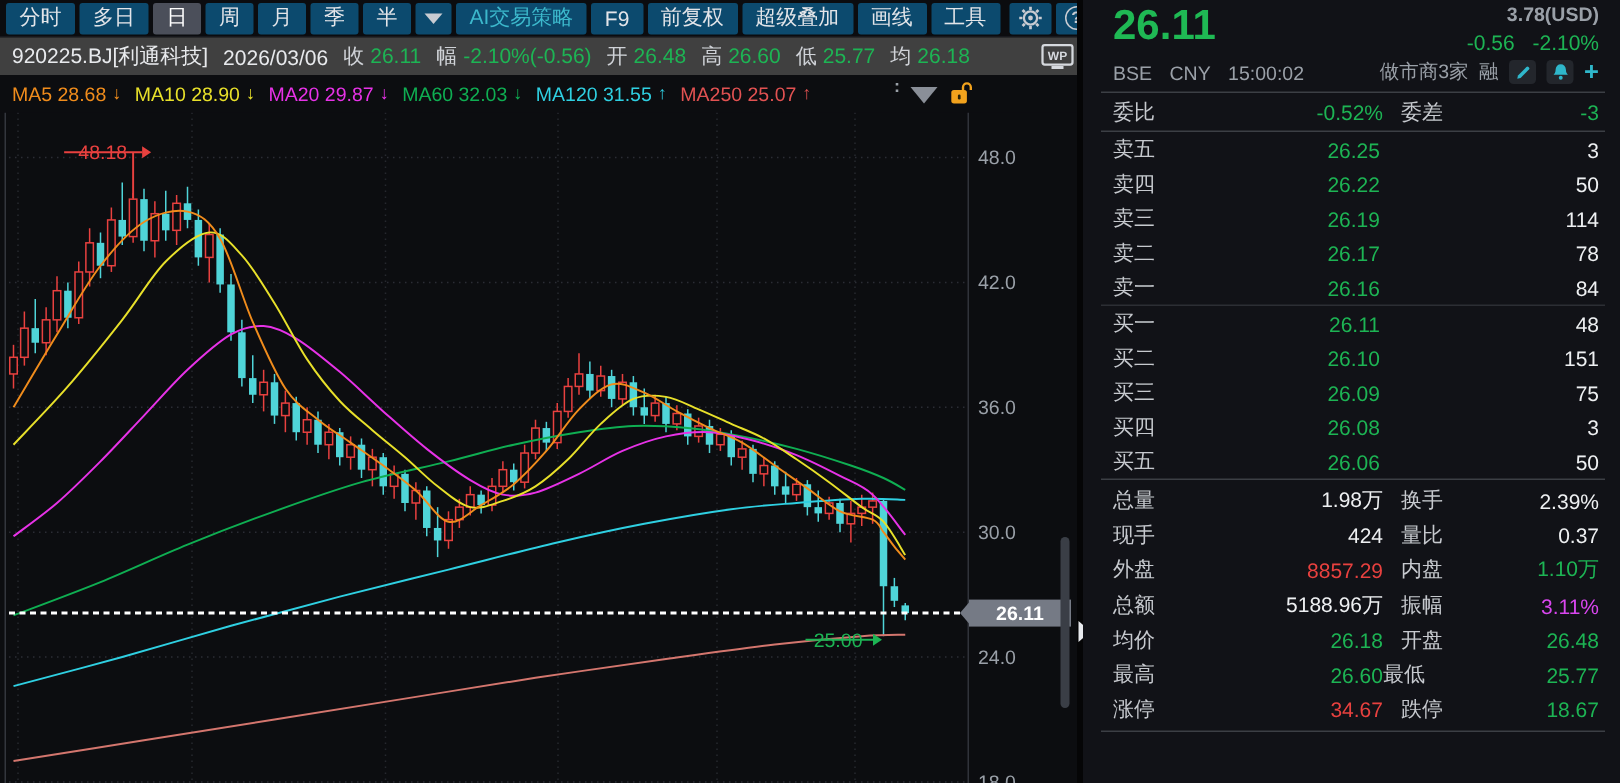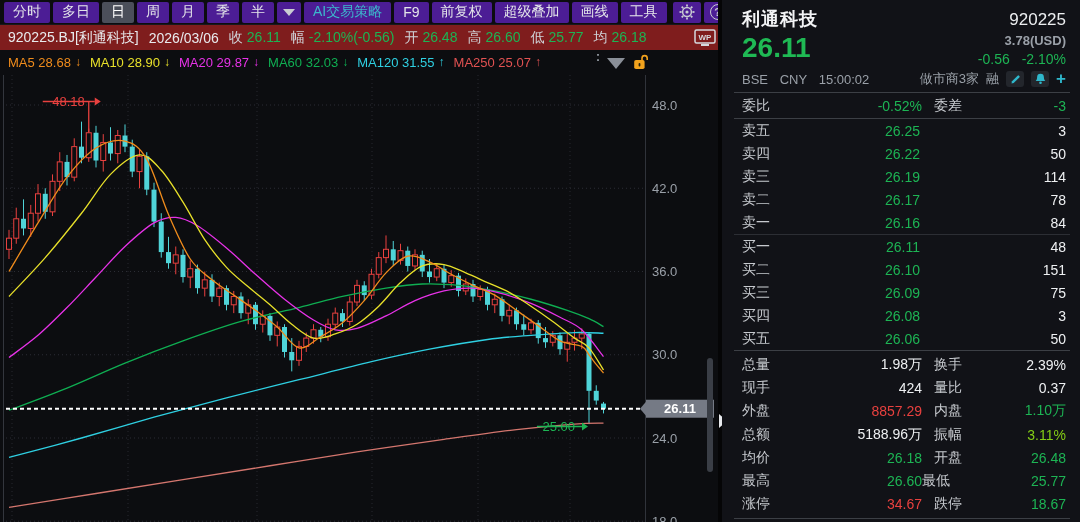--- a/index.html
+++ b/index.html
@@ -5,34 +5,34 @@
   * { margin:0; padding:0; box-sizing:border-box; }
   html,body { width:1080px; height:522px; overflow:hidden; background:#0c0d10;
     font-family:"Liberation Sans","DejaVu Sans",sans-serif; }
   .app { position:relative; width:1080px; height:522px; background:#0c0d10; }
 
   
   .chart-pane { position:absolute; left:0; top:0; width:720px; height:522px; }
 
   .toolbar { height:25px; display:flex; align-items:center; gap:3px; padding:0 4px;
     background:#0b0c0f; border-bottom:1px solid #17181d; }
-  .tb-item { height:21px; display:flex; align-items:center; padding:0 9px; background:#4c1d95;
+  .tb-item { height:21px; display:flex; align-items:center; padding:0 9px; background:#0c4a6e;
     color:#e3e5e9; font-size:14px; border-radius:2px; cursor:default; white-space:nowrap; }
   .tb-item.selected { background:#4b4f5a; color:#ffffff; }
   .tb-item.accent { color:#3cb8cc; }
   .tb-item.iconblock { padding:0 6px; }
   .caret-down { width:0; height:0; border-left:6px solid transparent; border-right:6px solid transparent;
     border-top:7px solid #c9ccd2; display:inline-block; }
   .tb-spacer { flex:1; }
   .circle-q { width:16px; height:16px; border:1.4px solid #c9ccd2; border-radius:50%; color:#c9ccd2;
     font-size:11px; font-weight:bold; display:flex; align-items:center; justify-content:center; }
   .chev { color:#c9ccd2; font-size:16px; line-height:1; transform:scaleY(1.3); }
 
   .info-bar { height:25px; display:flex; align-items:center; font-size:14px; color:#e8eaed;
-    padding:0 8px; gap:10px; position:relative; background:#7f1d1d; }
+    padding:0 8px; gap:10px; position:relative; background:#404040; }
   .ib-field { display:flex; gap:4px; }
   .ib-label { color:#cfd2d7; }
   .val-green { color:#1db454; }
   .wp-icon { position:absolute; right:2px; top:4px; }
 
   .ma-bar { height:25px; display:flex; align-items:center; font-size:13px; padding:0 8px; gap:5px;
     position:relative; background:#0c0d10; }
   .ma-item { display:flex; gap:4px; white-space:nowrap; }
   .ma-arrow { font-size:12px; }
   .ma-dots { position:absolute; left:596px; top:3px; color:#9aa0a8; font-weight:bold; font-size:12px;
@@ -415,24 +415,20 @@
           <polygon points="582,347.5 588,351.5 582,355.5" fill="#1db454"></polygon>
         </svg>
       <div class="chart-scrollbar"></div>
     </div>
   </div>
 
   <div class="pane-divider"></div>
   <div class="collapse-arrow"></div>
 
   <div class="quote-panel">
-    <div class="qp-row1">
-      <span class="qp-name">利通科技</span>
-      <span class="qp-code">920225</span>
-    </div>
     <div class="qp-row2">
       <span class="qp-price">26.11</span>
       <span class="qp-right">
         <div class="qp-usd">3.78(USD)</div>
         <div class="qp-chg">
           <span>-0.56</span>
           <span>-2.10%</span>
         </div>
       </span>
     </div>
@@ -543,21 +539,21 @@
         <div class="stat-row">
           <span class="ob-label">外盘</span>
           <span class="stat-val" style="color: rgb(232, 65, 63);">8857.29</span>
           <span class="ob-label" style="padding-left: 12px;">内盘</span>
           <span class="stat-val" style="color: rgb(29, 180, 84);">1.10万</span>
         </div>
         <div class="stat-row">
           <span class="ob-label">总额</span>
           <span class="stat-val" style="color: rgb(238, 240, 242);">5188.96万</span>
           <span class="ob-label" style="padding-left: 12px;">振幅</span>
-          <span class="stat-val" style="color: #84cc16;">3.11%</span>
+          <span class="stat-val" style="color: #d946ef;">3.11%</span>
         </div>
         <div class="stat-row">
           <span class="ob-label">均价</span>
           <span class="stat-val" style="color: rgb(29, 180, 84);">26.18</span>
           <span class="ob-label" style="padding-left: 12px;">开盘</span>
           <span class="stat-val" style="color: rgb(29, 180, 84);">26.48</span>
         </div>
         <div class="stat-row">
           <span class="ob-label">最高</span>
           <span class="stat-val" style="color: rgb(29, 180, 84);">26.60</span>

